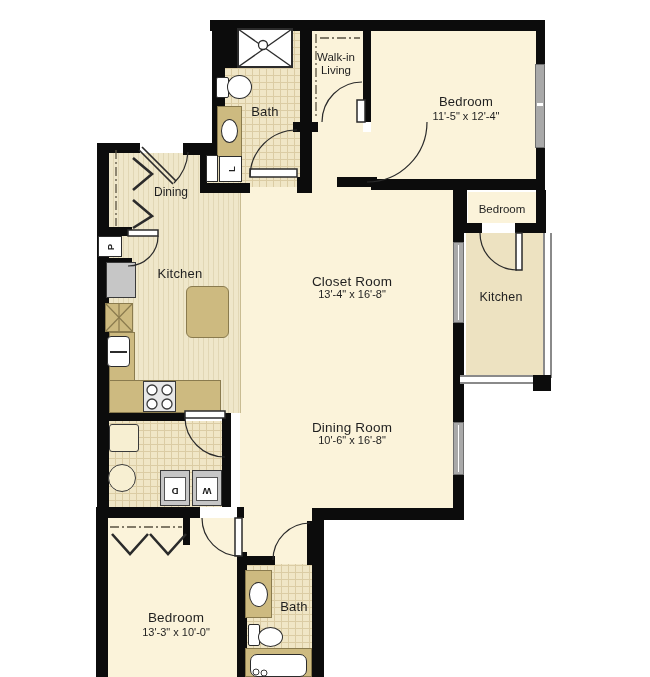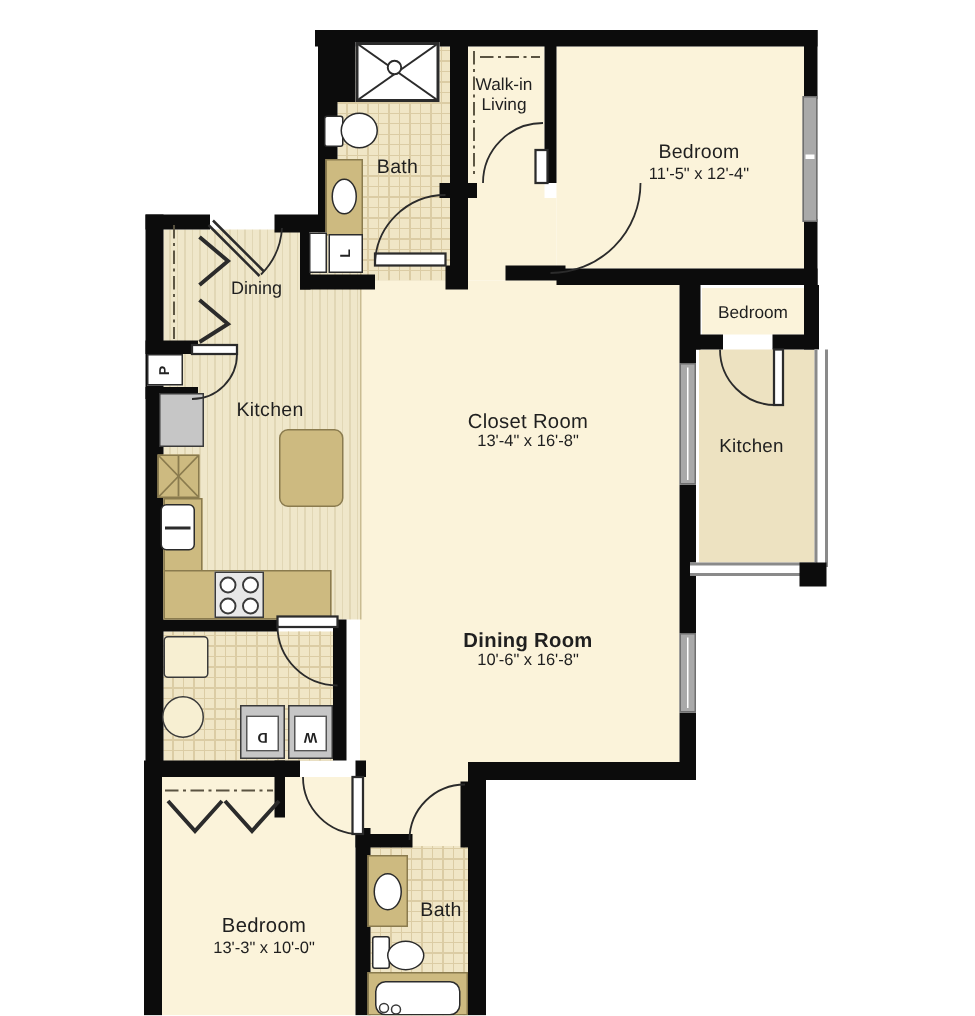--- a/index.html
+++ b/index.html
@@ -233,19 +233,19 @@
   <div class="lbl small-name" style="left:336px;top:57px;">Walk-in</div>
   <div class="lbl small-name" style="left:336px;top:70px;">Living</div>
   <div class="lbl room-name" style="left:466px;top:101px;">Bedroom</div>
   <div class="lbl room-dims" style="left:466px;top:116px;">11'-5" x 12'-4"</div>
   <div class="lbl small-name" style="left:502px;top:209px;">Bedroom</div>
   <div class="lbl room-name" style="left:501px;top:297px;font-size:12.5px;">Kitchen</div>
   <div class="lbl small-name" style="left:171px;top:192px;font-size:12px;">Dining</div>
   <div class="lbl room-name" style="left:180px;top:273px;">Kitchen</div>
   <div class="lbl room-name" style="left:352px;top:281px;font-size:13.5px;">Closet Room</div>
   <div class="lbl room-dims" style="left:352px;top:294px;">13'-4" x 16'-8"</div>
-  <div class="lbl room-name" style="left:352px;top:427px;font-size:13.5px;font-weight:bold;">Dining Room</div>
+  <div class="lbl room-name" style="left:352px;top:427px;font-size:13.5px;">Dining Room</div>
   <div class="lbl room-dims" style="left:352px;top:440px;">10'-6" x 16'-8"</div>
   <div class="lbl room-name" style="left:176px;top:617px;font-size:13.5px;">Bedroom</div>
   <div class="lbl room-dims" style="left:176px;top:632px;">13'-3" x 10'-0"</div>
   <div class="lbl room-name" style="left:294px;top:606px;">Bath</div>
 
 </div>
 
 </body></html>

